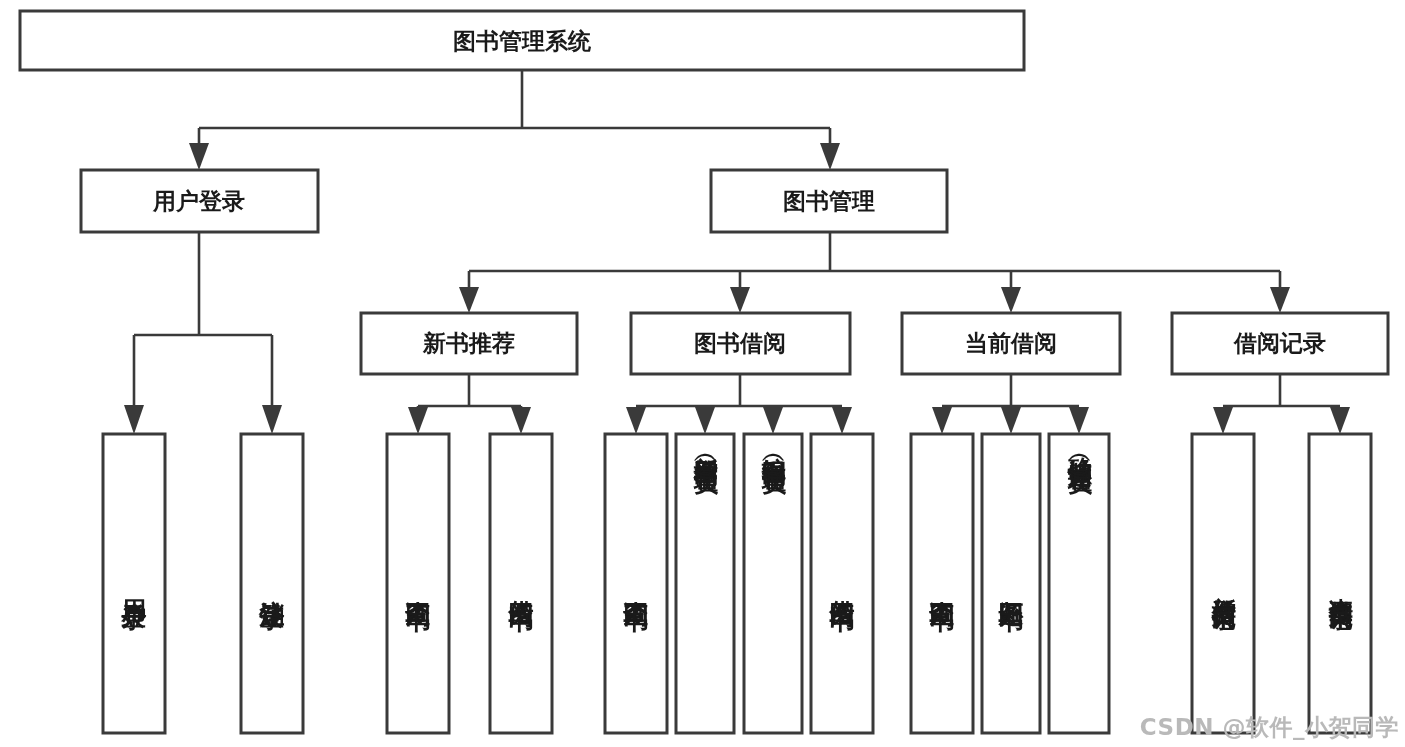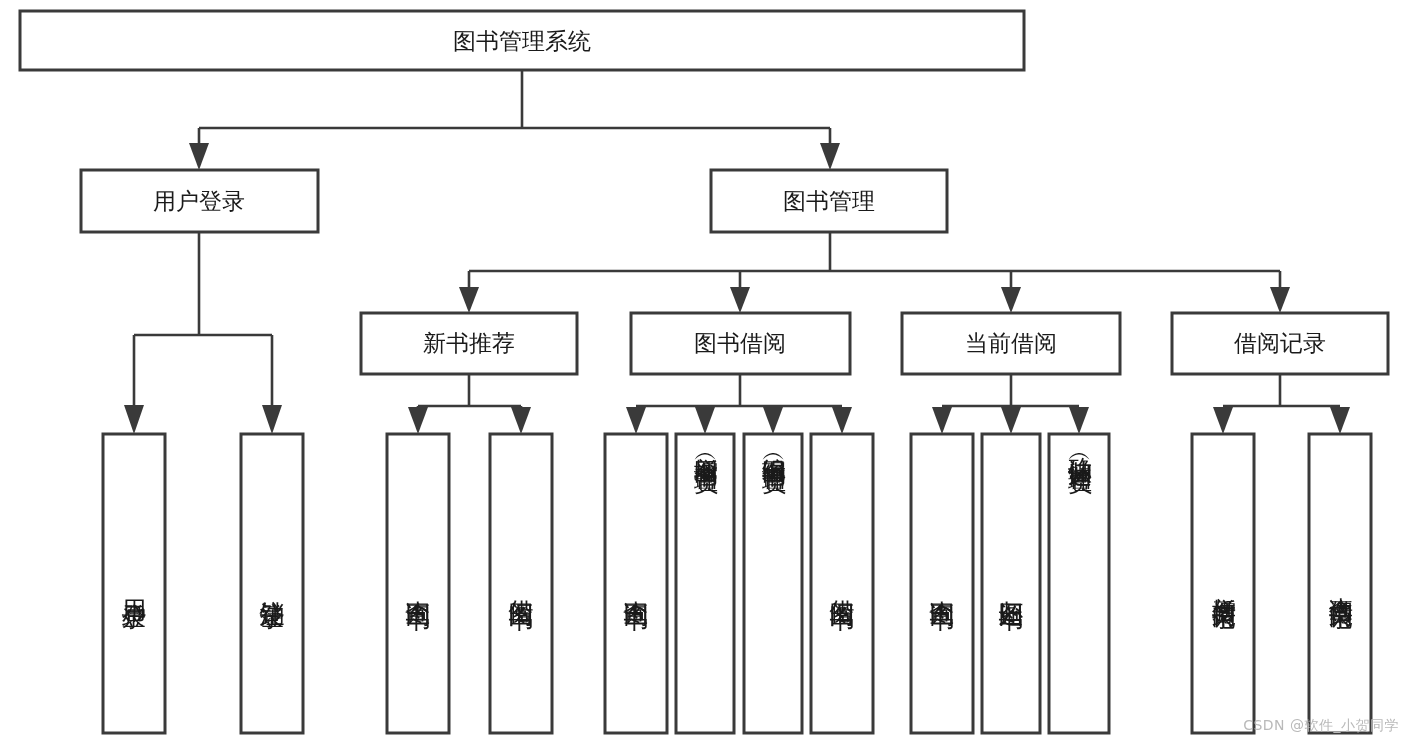--- a/index.html
+++ b/index.html
@@ -10,20 +10,21 @@
   }
   body {
     font-family: "DejaVu Sans", "Liberation Sans", sans-serif;
   }
   #diagram-root {
     position: relative;
     width: 1405px;
     height: 747px;
     background: #ffffff;
     overflow: hidden;
+    font-weight: bold;
   }
   svg.diagram-canvas {
     position: absolute;
     top: 0;
     left: 0;
     width: 1405px;
     height: 747px;
     display: block;
   }
   .node-box {
@@ -66,23 +67,23 @@
     user-select: none;
   }
   .leaf-label.top-aligned {
     justify-content: flex-start;
     padding-top: 4px;
     box-sizing: border-box;
   }
   .watermark {
     position: absolute;
     right: 6px;
-    bottom: 12px;
-    font-family: "DejaVu Sans", "Liberation Sans", sans-serif;
-    font-size: 14px;
+    bottom: 4px;
+    font-family: "DejaVu Sans", "Liberation Sans", sans-serif;
+    font-size: 23px;
     color: #b9b9b9;
     letter-spacing: 0.5px;
     white-space: nowrap;
     user-select: none;
   }
 </style>
 </head>
 <body>
 
 <div id="diagram-root">

